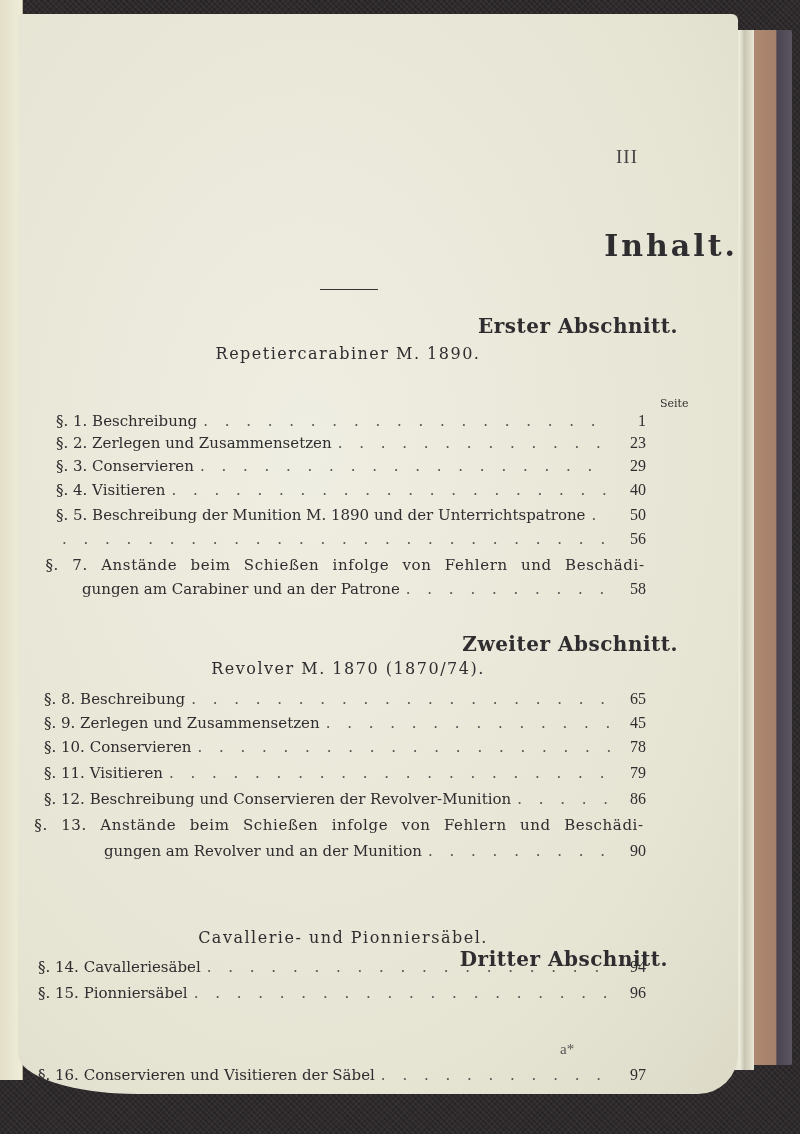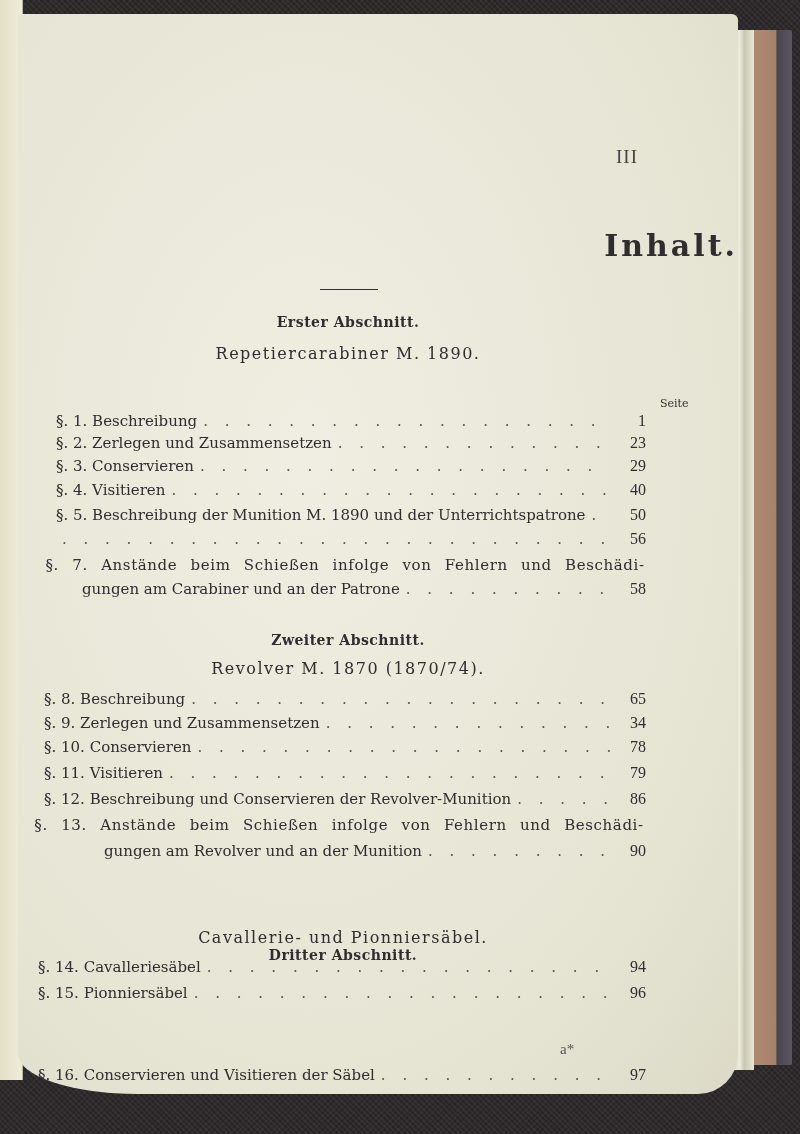--- a/index.html
+++ b/index.html
@@ -28,21 +28,21 @@
       background: #ebeadc;
       background-image: radial-gradient(ellipse at 40% 40%, #efeee2 0%, #e6e4d3 70%, #dcdac7 100%);
       border-radius: 4px 6px 40px 120px / 4px 6px 40px 40px;
       color: #2f2d2f;
       font-family: "DejaVu Serif", serif;
     }
     .page-number { position: absolute; left: 598px; top: 100px; font-size: 19px; letter-spacing: 1px; color: #444; font-family: "Liberation Serif", serif; margin-top: 32px; }
     .title { position: absolute; left: 0; right: 0; top: 214px; text-align: right; font-size: 30px; font-weight: bold; letter-spacing: 3px; font-family: "DejaVu Serif", serif; }
     .title-rule { position: absolute; left: 302px; top: 275px; width: 58px; height: 1px; background: #333; }
 
-    .section-heading { position: absolute; left: 0; right: 60px; text-align: center; font-size: 14px; font-weight: bold; font-family: "DejaVu Serif", serif; letter-spacing: 0.5px; }
+    .section-heading { position: absolute; left: 0; right: 60px; text-align: right; font-size: 20px; font-weight: bold; font-family: "DejaVu Serif", serif; letter-spacing: 0.5px; }
     .section-sub { position: absolute; left: 0; right: 60px; text-align: center; font-size: 16px; font-family: "DejaVu Serif", serif; letter-spacing: 1.5px; }
 
     .seite-label { position: absolute; left: 594px; top: 383px; font-size: 11px; font-family: "DejaVu Serif", serif; margin-left: 48px; }
 
     .toc-row { position: absolute; left: 38px; width: 590px; display: flex; align-items: baseline; font-size: 15px; font-family: "DejaVu Serif", serif; justify-content: center; }
     .toc-row .label { white-space: nowrap; }
     .toc-row .dots { flex: 1; overflow: hidden; white-space: nowrap; margin: 0 6px; color: #555; letter-spacing: 6px; }
     .toc-row .dots::after { content: ". . . . . . . . . . . . . . . . . . . . . . . . . . . . . . . . . . . . . . . . . . . . . . . . . . . . . . . . ."; }
     .toc-row .pg { width: 30px; text-align: right; font-family: "Liberation Serif", serif; font-size: 16px; }
     .toc-row.nodots .dots::after { content: ""; }
@@ -110,21 +110,21 @@
   <div class="section-sub" style="top:645px">Revolver M. 1870 (1870/74).</div>
 
   <div class="toc-row" style="top:676px; left:26px; width:602px">
     <span class="label">§. 8. Beschreibung</span>
     <span class="dots"></span>
     <span class="pg">65</span>
   </div>
   <div class="toc-row" style="top:700px; left:26px; width:602px">
     <span class="label">§. 9. Zerlegen und Zusammensetzen</span>
     <span class="dots"></span>
-    <span class="pg">34</span>
+    <span class="pg">45</span>
   </div>
   <div class="toc-row" style="top:724px; left:26px; width:602px">
     <span class="label">§. 10. Conservieren</span>
     <span class="dots"></span>
     <span class="pg">78</span>
   </div>
   <div class="toc-row" style="top:750px; left:26px; width:602px">
     <span class="label">§. 11. Visitieren</span>
     <span class="dots"></span>
     <span class="pg">79</span>

